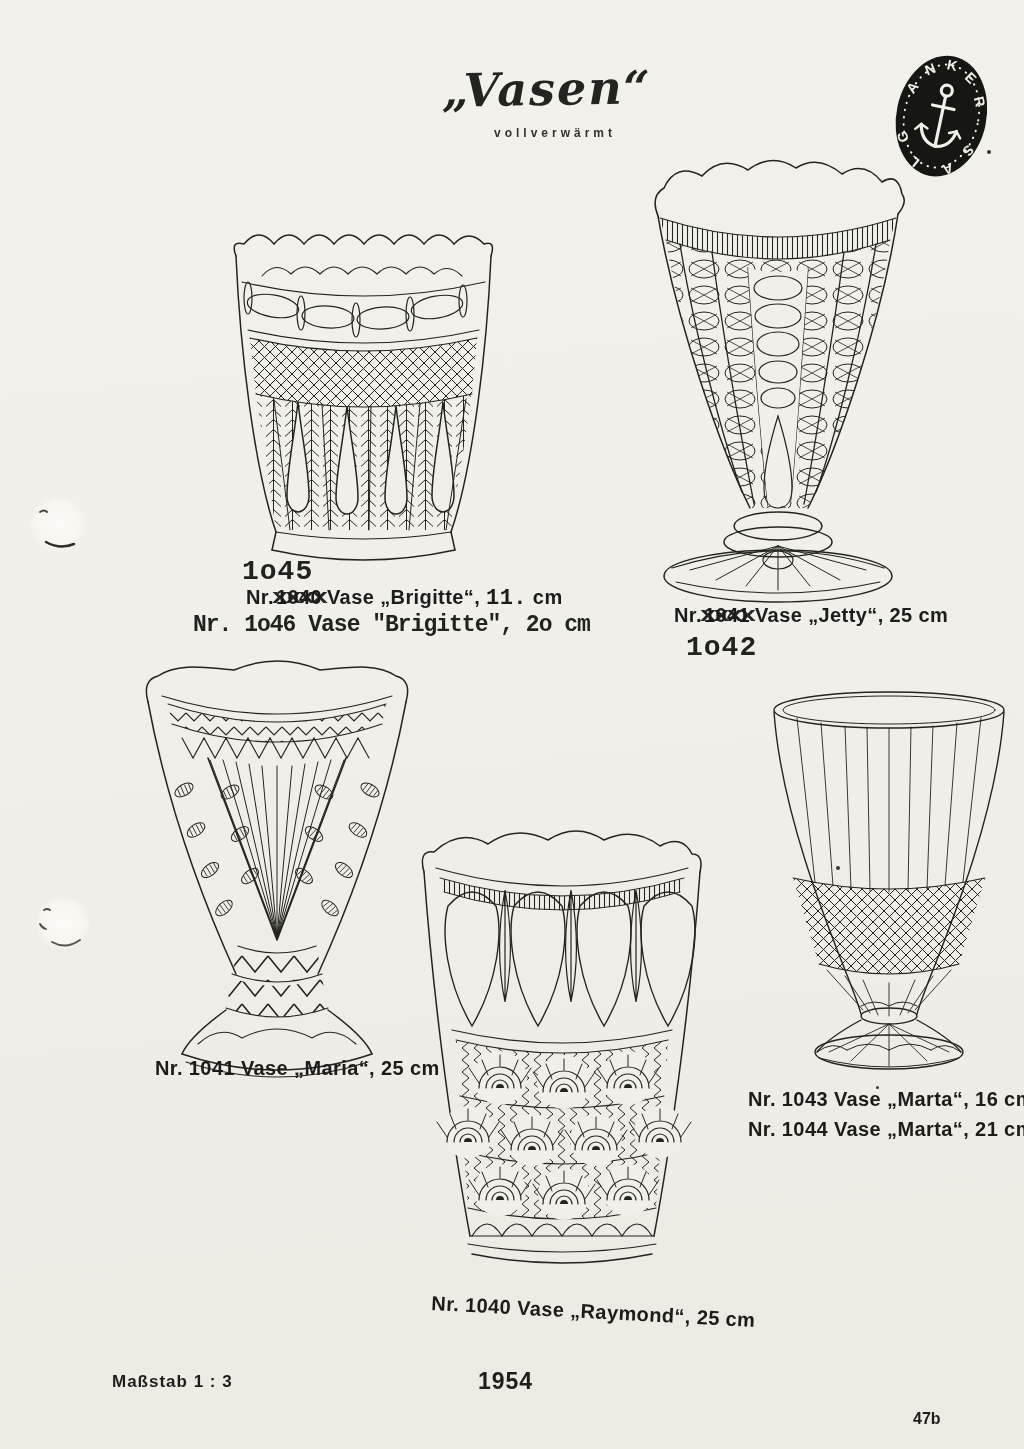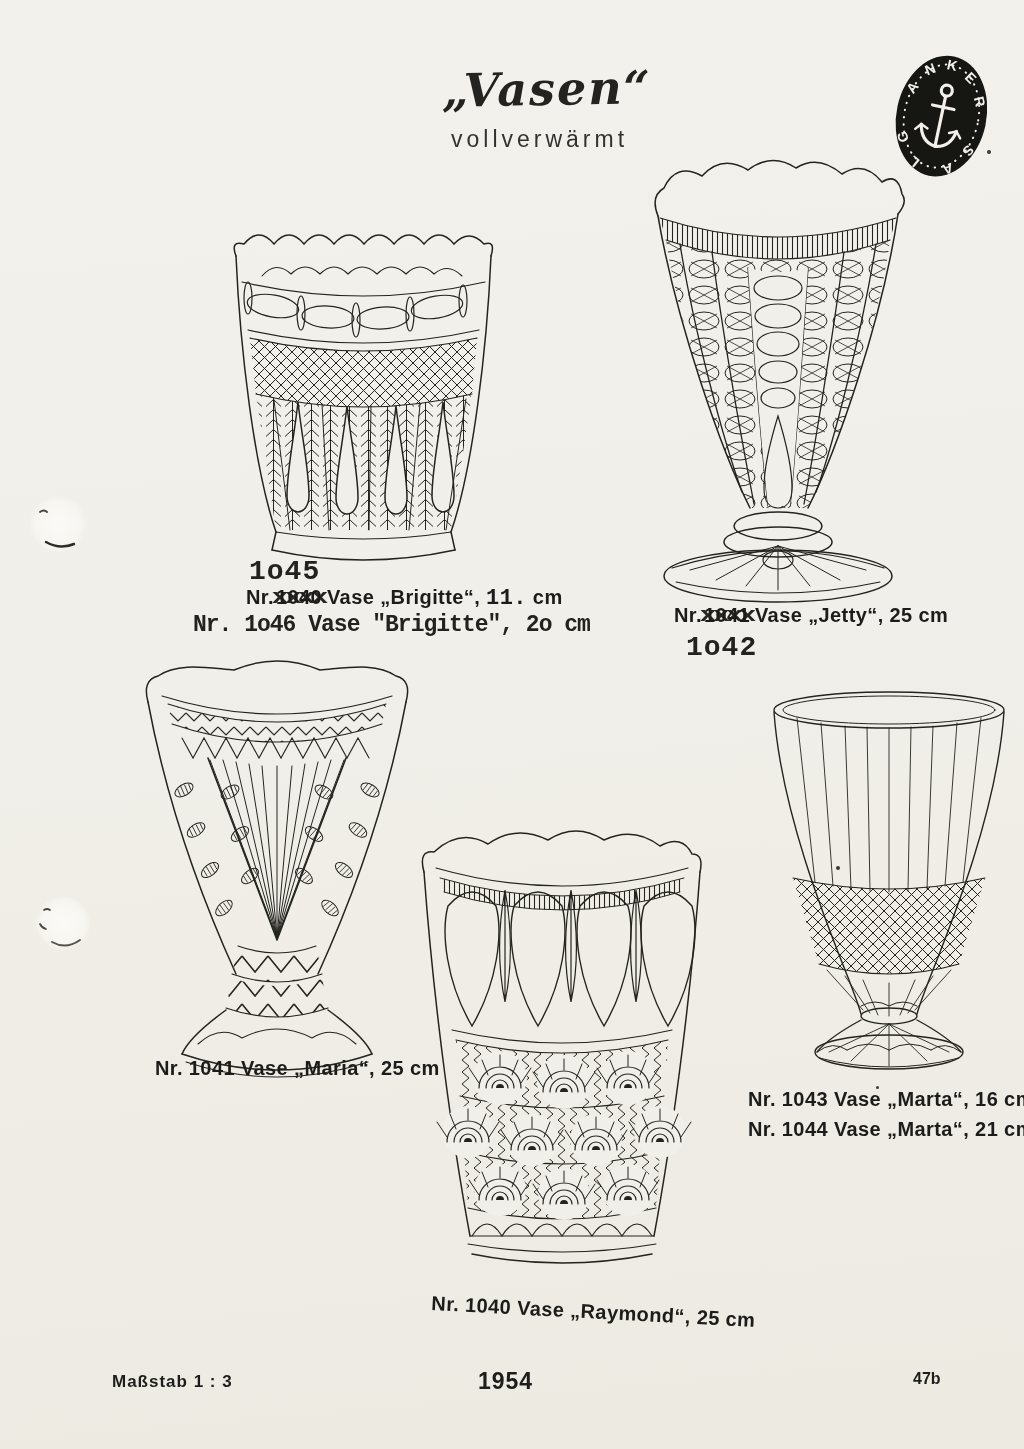--- a/index.html
+++ b/index.html
@@ -7,34 +7,34 @@
     position:relative; width:1024px; height:1449px; overflow:hidden;
     background:linear-gradient(175deg,#f3f1eb 0%,#f1efe9 45%,#edeae2 100%);
     font-family:"Liberation Sans",sans-serif; color:#1d1d1b;
   }
   .abs{position:absolute;}
   .title{
     font-family:"DejaVu Serif",serif; font-style:italic; font-weight:700;
     font-size:46px; letter-spacing:2px; transform:rotate(-1deg); color:#23231f;
   }
   .subtitle{
-    font-size:23px; font-weight:400; letter-spacing:4px; color:#33322e;
+    font-size:12px; font-weight:700; letter-spacing:4px; color:#33322e;margin-left:43px;
   }
   .printed{font-weight:700; font-size:20px; letter-spacing:.4px; white-space:nowrap; color:#1c1c1a;}
   .typed{font-family:"Liberation Mono",monospace; font-weight:700; font-size:23px; letter-spacing:-1px; white-space:nowrap; color:#22221f;}
   .hand{font-family:"Liberation Mono",monospace; font-weight:700; font-size:28px; letter-spacing:1px; color:#22221f;}
   .typed-inline{font-family:"Liberation Mono",monospace; font-size:22px;}
   .struck{position:relative; display:inline-block; margin:0 5px 0 2px;}
   .struck .xover{
     position:absolute; left:-4px; top:-1px; font-weight:700; letter-spacing:-2px;
     transform:scaleX(1.45); transform-origin:0 50%; opacity:.95;
   }
   .footer-scale{font-size:17px; font-weight:700; letter-spacing:1px;}
   .footer-year{font-size:23px; font-weight:700; letter-spacing:1px;}
-  .footer-page{font-size:16px; font-weight:700;}
+  .footer-page{font-size:16px; font-weight:700;margin-top:40px;}
   .vase{position:absolute;}
   .speck{position:absolute; background:#3a3933; border-radius:50%;}
   .hole{
     position:absolute; border-radius:50%;
     background:radial-gradient(circle,#fbfaf6 0%,#f8f6f1 55%,rgba(248,246,241,0) 75%);
   }
   .logo-wrap{transform:rotate(12deg);}
 </style>
 </head>
 <body>
@@ -293,21 +293,21 @@
         <use href="#pea" transform="translate(88 380)"></use>
         <use href="#pea" transform="translate(152 384)"></use>
         <use href="#pea" transform="translate(216 380)"></use>
       </g>
       <path d="M60 416 Q75 392 90 416 Q105 392 120 416 Q135 392 150 416 Q165 392 180 416 Q195 392 210 416 Q225 392 240 416" stroke-width="1.2"></path>
       <path d="M58 416 L242 416 M56 424 Q150 440 244 424" stroke-width="1.2"></path>
       <path d="M60 434 Q150 452 240 434"></path>
     </g>
   </svg>
 
-  <div class="abs hand" style="left:249px; top:556px;">1o45</div>
+  <div class="abs hand" style="left:242px; top:556px;">1o45</div>
 
   <div class="abs printed" style="left:246px; top:586px;">
     <span>Nr.</span><span class="struck"><span>1040</span><span class="xover">xxxx</span></span><span>Vase „Brigitte“,</span>
     <span class="typed-inline">11.</span>
     <span>cm</span>
   </div>
 
   <div class="abs typed" style="left:193px; top:612px;">Nr. 1o46 Vase "Brigitte", 2o cm</div>
 
   <div class="abs printed" style="left:674px; top:604px;">

